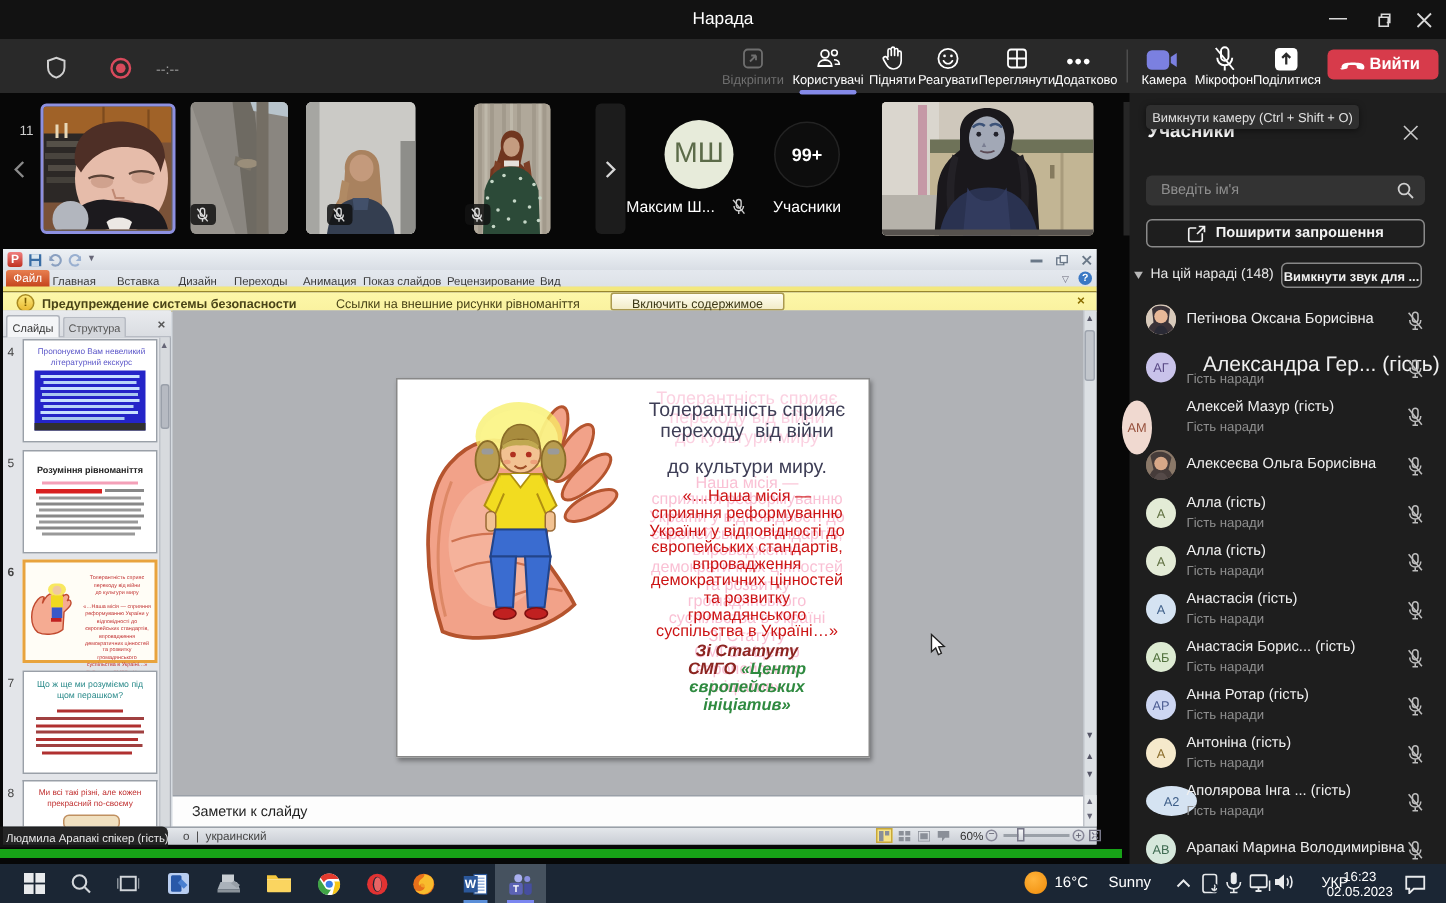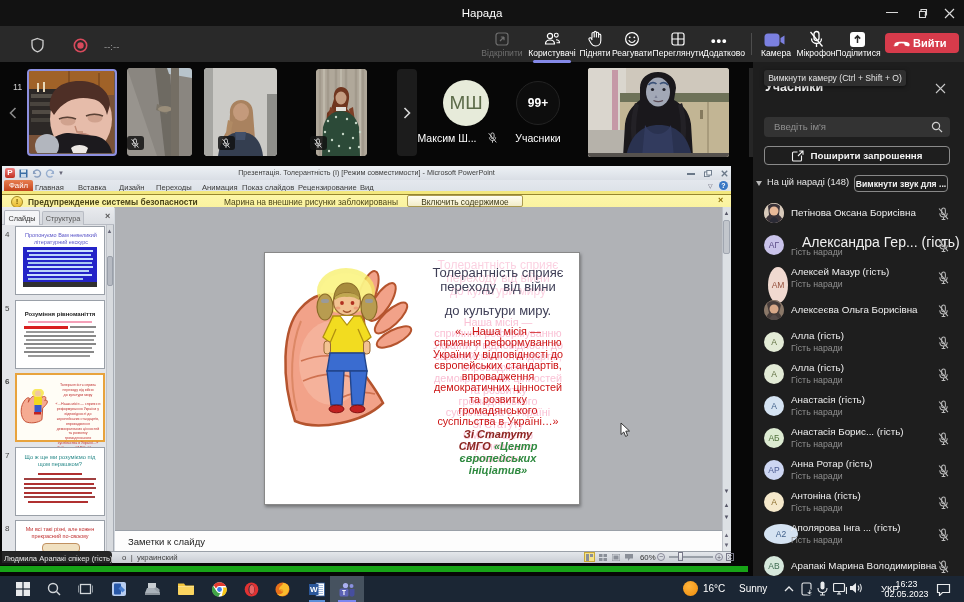--- a/index.html
+++ b/index.html
@@ -251,21 +251,20 @@
     </svg>
   <svg class="abs" style="left:30px;top:3px;" width="10" height="9" viewBox="0 0 10 9">
       <path d="M1.5 4.5a3.5 3.5 0 1 1 1 2.5" fill="none" stroke="#8aa0c0" stroke-width="1.4"></path>
       <path d="M1 1.5v3.5h3.5z" fill="#8aa0c0"></path>
     </svg>
   <svg class="abs" style="left:43px;top:3px;" width="10" height="9" viewBox="0 0 10 9">
       <path d="M8.5 4.5a3.5 3.5 0 1 0-1 2.5" fill="none" stroke="#9ab0d0" stroke-width="1.4"></path>
       <path d="M9 1.5v3.5H5.5z" fill="#9ab0d0"></path>
     </svg>
   <div class="abs" style="left:56px;top:4px;color:#667;font-size:6px;">▼</div>
-  <div class="abs" style="left:0;top:2px;width:729px;text-align:center;font-size:7.2px;color:#3c3c3c;">Презентація. Толерантність (І) [Режим совместимости] - Microsoft PowerPoint</div>
   <div class="abs" style="left:685px;top:7px;width:8px;height:2px;border:1px solid #6a7888;background:#eef2f6;box-sizing:border-box;"></div>
   <svg class="abs" style="left:702px;top:3.5px;" width="8" height="7" viewBox="0 0 10 9">
       <rect x="0.5" y="2.5" width="6" height="6" fill="#eef2f6" stroke="#6a7888" stroke-width="1.2"></rect>
       <rect x="3.5" y="0.5" width="6" height="6" fill="#eef2f6" stroke="#6a7888" stroke-width="1.2"></rect>
     </svg>
   <svg class="abs" style="left:719px;top:3.5px;" width="7" height="7" viewBox="0 0 9 9">
       <path d="M1 1l7 7M8 1l-7 7" stroke="#6a7888" stroke-width="1.7"></path>
     </svg>
 
   <div class="abs" style="left:0;top:14px;width:729px;height:11px;background:linear-gradient(#e4e8ee,#dde2e8);"></div>
@@ -279,21 +278,21 @@
   <div class="abs" style="left:296px;top:16.5px;font-size:7.6px;color:#3b3b3b;">Рецензирование</div>
   <div class="abs" style="left:358px;top:16.5px;font-size:7.6px;color:#3b3b3b;">Вид</div>
   <div class="abs" style="left:706px;top:16px;font-size:6px;color:#667;">▽</div>
   <div class="abs" style="left:717px;top:15px;width:9px;height:9px;border-radius:50%;background:#3a78c4;color:#fff;font-size:7px;font-weight:bold;text-align:center;line-height:9px;">?</div>
 
   <div class="abs" style="left:0;top:25px;width:729px;height:3px;background:#f3e87e;"></div>
   <div class="abs" style="left:0;top:28px;width:729px;height:1px;background:#97862e;"></div>
   <div class="abs" style="left:0;top:29px;width:729px;height:12px;background:linear-gradient(#fdf7a8,#faf2a0);border-bottom:1px solid #c6c2a0;"></div>
   <div class="abs" style="left:9px;top:30px;width:10px;height:10px;border-radius:50%;background:linear-gradient(#fce878,#e8b830);border:0.5px solid #a88a20;color:#7a5c00;font-weight:bold;font-size:8px;text-align:center;line-height:10px;">!</div>
   <div class="abs" style="left:26px;top:31px;font-size:8.4px;font-weight:bold;color:#4a4418;">Предупреждение системы безопасности</div>
-  <div class="abs" style="left:222px;top:31px;font-size:8.4px;color:#4a4418;">Марина на внешние рисунки заблокированы</div>
+  <div class="abs" style="left:222px;top:31px;font-size:8.4px;color:#4a4418;">Ссылки на внешние рисунки рівноманіття</div>
   <div class="abs" style="left:405px;top:28.5px;width:116px;height:12px;background:linear-gradient(#fffef2,#f2ecc8);border:1px solid #ab9a50;border-radius:2px;font-size:8.3px;color:#3c3816;text-align:center;line-height:12px;box-sizing:border-box;">Включить содержимое</div>
   <div class="abs" style="left:716px;top:29px;font-size:9px;color:#8a6d00;font-weight:bold;">×</div>
 
   <div class="abs" style="left:0;top:41px;width:112px;height:345px;background:#e3e5e9;border-right:1px solid #a8adb5;box-sizing:border-box;"></div>
   <div class="abs" style="left:0;top:41px;width:112px;height:18px;background:linear-gradient(#e9ebee,#dadde2);border-bottom:1px solid #b8bcc4;box-sizing:border-box;"></div>
   <div class="abs" style="left:2px;top:44px;width:36px;height:15px;background:#f4f5f7;border:1px solid #b0b4bc;border-bottom:none;border-radius:2px 2px 0 0;font-size:7.3px;color:#333;text-align:center;line-height:15px;box-sizing:border-box;">Слайды</div>
   <div class="abs" style="left:40px;top:45px;width:42px;height:14px;background:#d4d7dc;border:1px solid #b8bcc4;border-bottom:none;border-radius:2px 2px 0 0;font-size:7.3px;color:#555;text-align:center;line-height:14px;box-sizing:border-box;">Структура</div>
   <div class="abs" style="left:103px;top:45px;font-size:9px;color:#555;font-weight:bold;">×</div>
 
   <div class="abs" style="left:3px;top:64px;font-size:8px;color:#444;">4</div>
@@ -513,21 +512,21 @@
 
 <div class="abs" style="left:764px;top:235px;width:20px;height:20px;border-radius:50%;background:#c9c3ea;color:#5a4a86;font-size:8.5px;display:flex;align-items:center;justify-content:center;">АГ</div>
 <div class="abs" style="left:802px;top:233.5px;color:#f0f0f0;font-size:14px;">Александра Гер... (гість)</div>
 <div class="abs" style="left:791px;top:246.5px;color:#8f8f8f;font-size:8.8px;">Гість наради</div>
 <div class="abs mic" style="left:937px;top:239px;"><svg width="13" height="14" viewBox="0 0 17 19">
       <rect x="6" y="1.5" width="5" height="9" rx="2.5" fill="none" stroke="#bdbdbd" stroke-width="1.4"></rect>
       <path d="M3.5 8.5c0 3 2.2 5 5 5s5-2 5-5M8.5 13.5v3.5M6 17h5" fill="none" stroke="#bdbdbd" stroke-width="1.4"></path>
       <path d="M2.5 2l12 14.5" stroke="#bdbdbd" stroke-width="1.4"></path>
     </svg></div>
 
-<div class="abs" style="left:768px;top:267px;width:20px;height:36px;border-radius:50%;background:#f0d9d0;color:#96503c;font-size:8.5px;display:flex;align-items:center;justify-content:center;">АМ</div>
+<div class="abs" style="left:748px;top:267px;width:20px;height:36px;border-radius:50%;background:#f0d9d0;color:#96503c;font-size:8.5px;display:flex;align-items:center;justify-content:center;">АМ</div>
 <div class="abs" style="left:791px;top:265.5px;color:#f0f0f0;font-size:9.8px;">Алексей Мазур (гість)</div>
 <div class="abs" style="left:791px;top:278.5px;color:#8f8f8f;font-size:8.8px;">Гість наради</div>
 <div class="abs mic" style="left:937px;top:271px;"><svg width="13" height="14" viewBox="0 0 17 19">
       <rect x="6" y="1.5" width="5" height="9" rx="2.5" fill="none" stroke="#bdbdbd" stroke-width="1.4"></rect>
       <path d="M3.5 8.5c0 3 2.2 5 5 5s5-2 5-5M8.5 13.5v3.5M6 17h5" fill="none" stroke="#bdbdbd" stroke-width="1.4"></path>
       <path d="M2.5 2l12 14.5" stroke="#bdbdbd" stroke-width="1.4"></path>
     </svg></div>
 
 <div class="abs" style="left:764px;top:299.5px;width:20px;height:20px;border-radius:50%;overflow:hidden;background:#6a5a55;">
   <svg width="20" height="20" viewBox="0 0 20 20">

